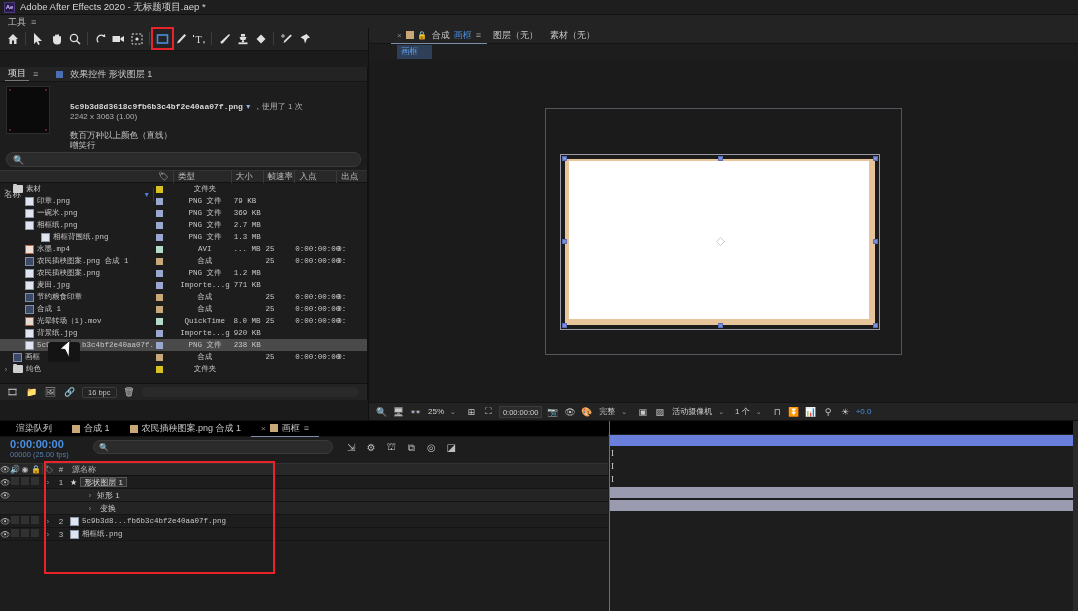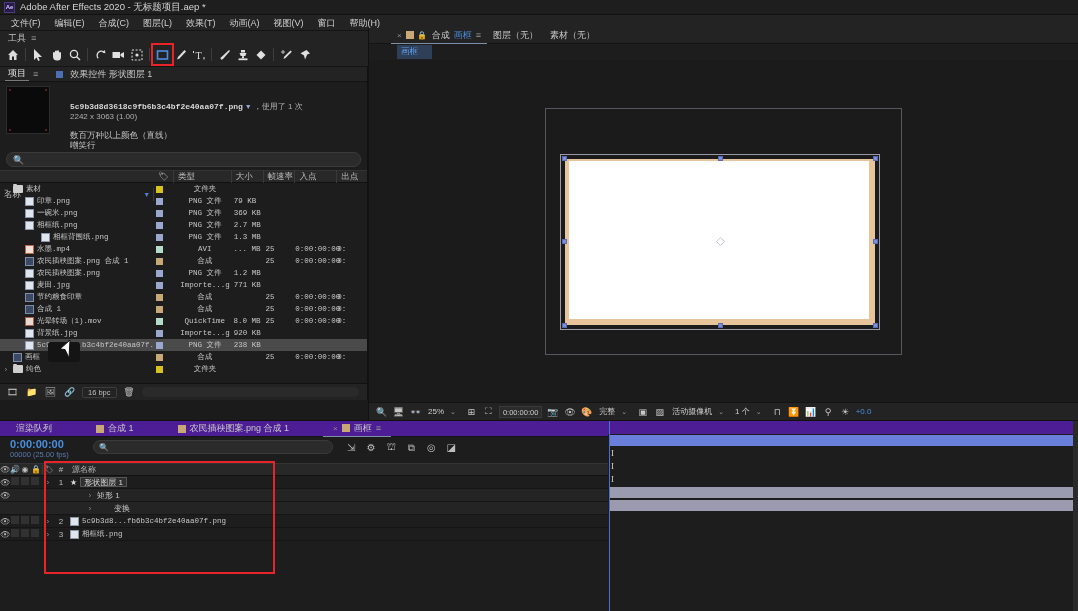--- a/index.html
+++ b/index.html
@@ -200,22 +200,22 @@
   .cb-drop{font-size:7px;color:#9a9a9a;padding-right:5px;}
   .cb-field{background:#2b2b2b;border:1px solid #3a3a3a;padding:0 3px;height:12px;line-height:12px;font-size:7.5px;color:#cfcfcf;}
   .cb-plus{color:#4a90e2;font-size:8px;}
 
   
   .timeline {
     position:absolute; left:0; top:420px; right:0; bottom:0; background:#1d1d1d;
     border-top:1px solid #111;
   }
   .tl-tabs{
-    height:16px;background:#4c1d95;display:flex;align-items:center;
-    padding-left:6px;border-bottom:1px solid #141414;gap:24px;
+    height:16px;background:#000000;display:flex;align-items:center;
+    padding-left:6px;border-bottom:1px solid #141414;
   }
   .tl-tab{display:flex;align-items:center;gap:4px;font-size:9px;color:#c8c8c8;padding:0 10px;height:16px;}
   .tl-tab.sel{border-bottom:1px solid #7a8fa8;}
   .tl-sq{width:8px;height:8px;background:#c9a877;}
 
   .tl-head{height:26px;display:flex;align-items:flex-start;background:#1d1d1d;position:relative;}
   .tc-box{padding-left:10px;padding-top:1px;}
   .tc-main{font-size:11px;color:#4a90e2;font-weight:bold;letter-spacing:0px;}
   .tc-sub{font-size:7.5px;color:#5a7bb0;}
   .tl-search{
@@ -275,31 +275,20 @@
 </head>
 <body>
 
 <div class="app">
 
   <div class="titlebar">
     <div class="ae-logo">Ae</div>
     <div class="title-text">Adobe After Effects 2020 - 无标题项目.aep *</div>
   </div>
 
-  <div class="menubar">
-    <div class="menu-item">文件(F)</div>
-    <div class="menu-item">编辑(E)</div>
-    <div class="menu-item">合成(C)</div>
-    <div class="menu-item">图层(L)</div>
-    <div class="menu-item">效果(T)</div>
-    <div class="menu-item">动画(A)</div>
-    <div class="menu-item">视图(V)</div>
-    <div class="menu-item">窗口</div>
-    <div class="menu-item">帮助(H)</div>
-  </div>
 
   <div class="toolspanel">
     <div class="tools-tab">
       <span class="tools-tab-label">工具</span>
       <span class="tools-menu-glyph">≡</span>
     </div>
     <div class="toolrow">
       <div class="tool">
         <svg width="12" height="12" viewBox="0 0 12 12">
             <path d="M6 1 L11 6 L9.5 6 L9.5 11 L7 11 L7 7.5 L5 7.5 L5 11 L2.5 11 L2.5 6 L1 6 Z" fill="#dcdcdc"></path>
@@ -891,21 +880,21 @@
             <span></span>
             <span>⌄</span>
           </span>
         </div>
         <div class="lrow shade">
           <span class="eye-col"></span>
           <span class="sw-col"></span>
           <span class="sw-col"></span>
           <span class="lock-col"></span>
           <span class="num-col"></span>
-          <span style="padding-left:30px;display:flex;align-items:center;gap:20px">
+          <span style="padding-left:30px;display:flex;align-items:center;gap:6px">
             <span class="disc">›</span>
             <span>变换</span>
           </span>
           <span style="flex:1"></span>
           <span style="color:#4a90e2;font-size:7.5px;padding-right:218px">重置</span>
         </div>
         <div class="lrow">
           <span class="eye-col">👁</span>
           <span class="sw-col"><span class="sw-box"></span></span>
           <span class="sw-col"><span class="sw-box"></span></span>

